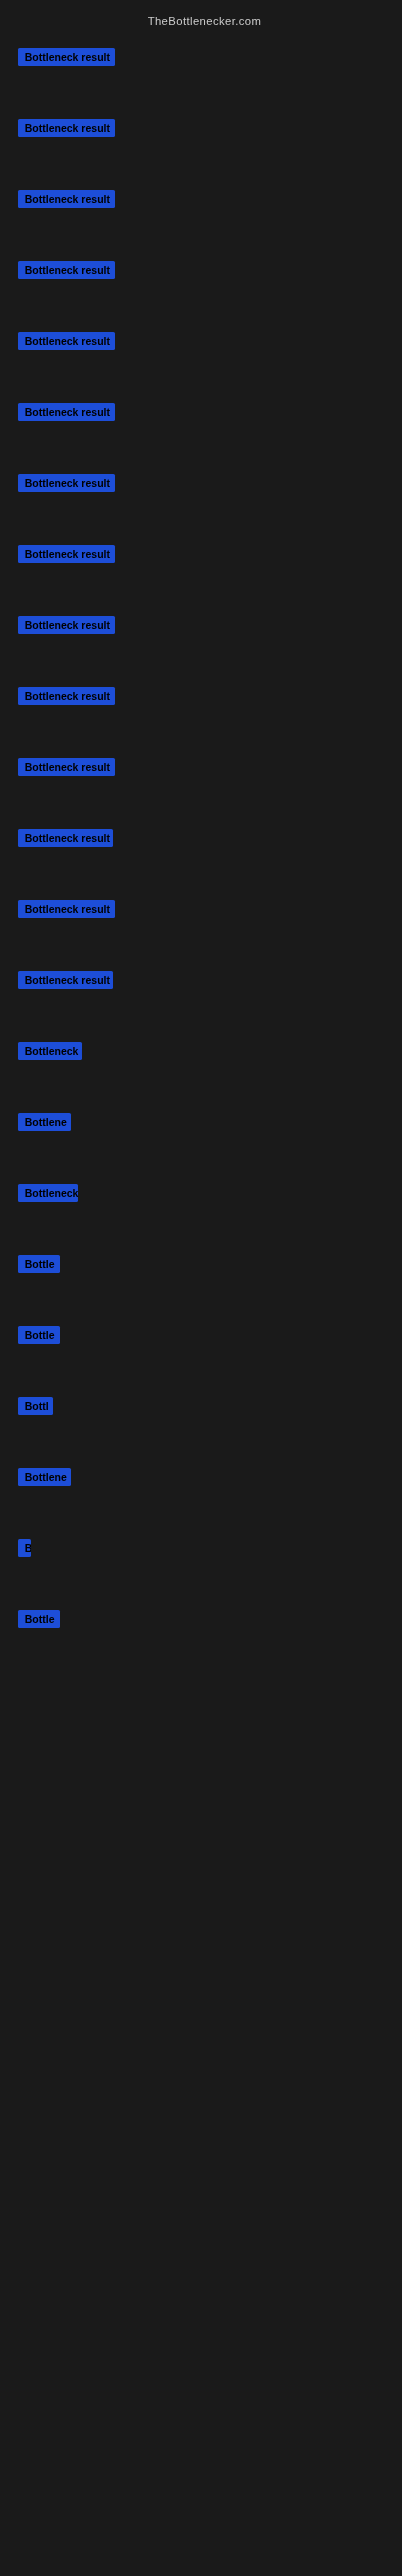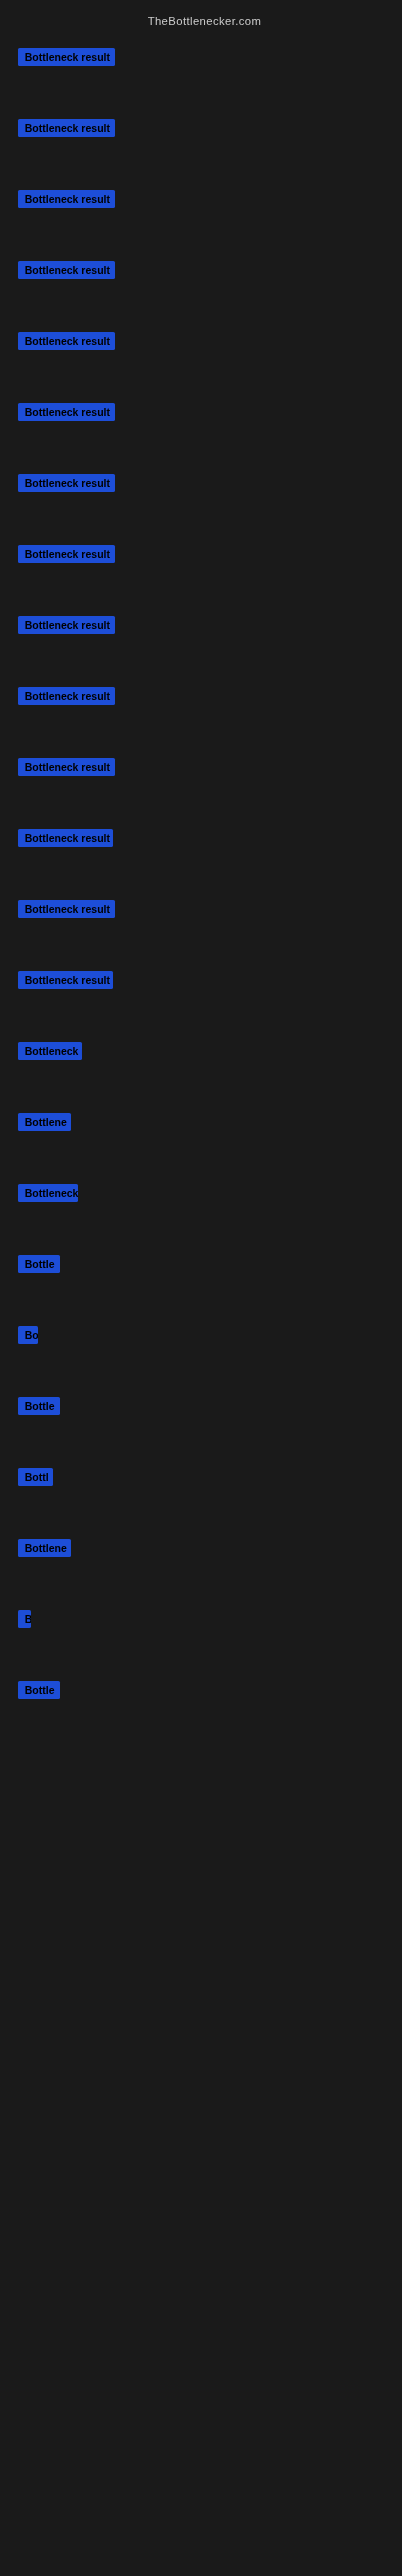--- a/index.html
+++ b/index.html
@@ -104,23 +104,20 @@
       <div class="row">
         <span class="bottleneck-item" style="max-width: 53px;">Bottlene</span>
       </div>
       <div class="row">
         <span class="bottleneck-item" style="max-width: 60px;">Bottleneck</span>
       </div>
       <div class="row">
         <span class="bottleneck-item" style="max-width: 42px;">Bottle</span>
       </div>
       <div class="row">
-        <span class="bottleneck-item" style="max-width: 19.3px;">Bo</span>
-      </div>
-      <div class="row">
         <span class="bottleneck-item" style="max-width: 42px;">Bottle</span>
       </div>
       <div class="row">
         <span class="bottleneck-item" style="max-width: 35px; text-align: right;">Bottl</span>
       </div>
       <div class="row">
         <span class="bottleneck-item" style="max-width: 53px;">Bottlene</span>
       </div>
       <div class="row">
         <span class="bottleneck-item" style="max-width: 13px;">B</span>

